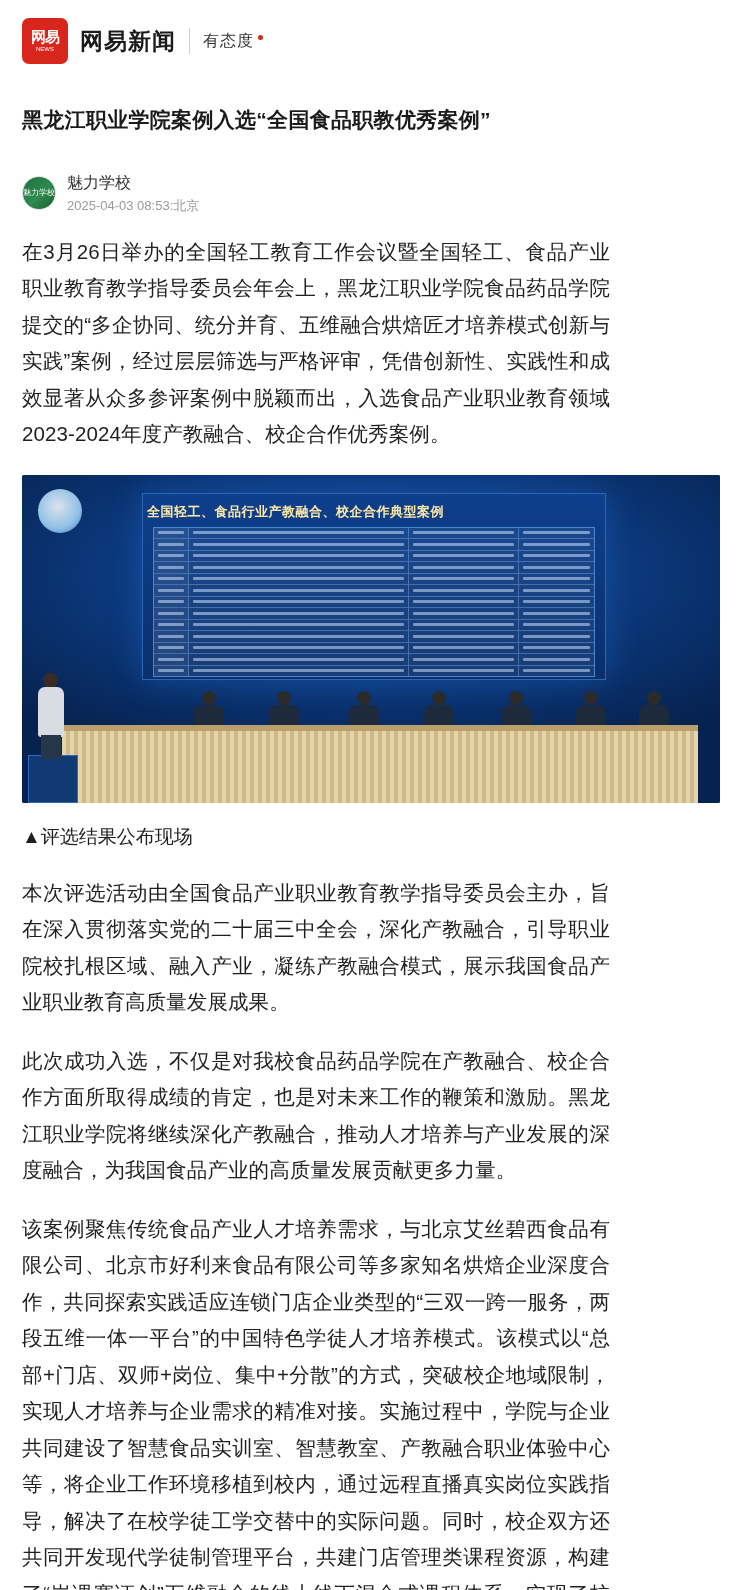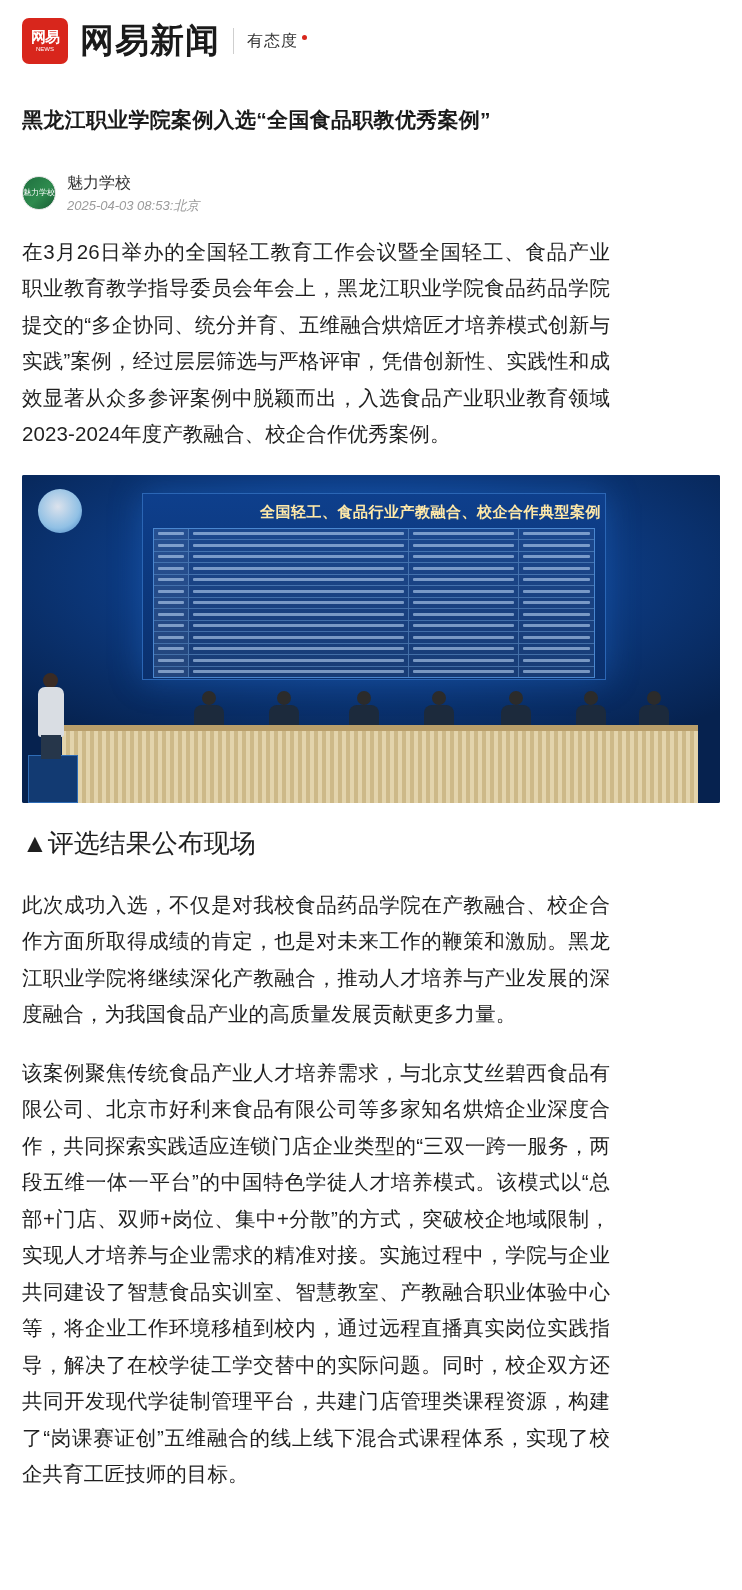--- a/index.html
+++ b/index.html
@@ -43,21 +43,21 @@
     letter-spacing: -1px;
     flex: none;
   }
   .brand-logo .logo-sub {
     font-size: 6px;
     font-weight: normal;
     letter-spacing: 0;
     margin-top: 1px;
   }
   .brand-name {
-    font-size: 34px;
+    font-size: 23px;
     font-weight: bold;
     color: #1a1a1a;
     margin-left: 12px;
     letter-spacing: 1px;
   }
   .brand-divider {
     width: 1px;
     height: 26px;
     background: #cfcfcf;
     margin: 0 13px;
@@ -120,21 +120,20 @@
   .byline-author {
     font-size: 16px;
     color: #333;
     line-height: 1.45;
   }
   .byline-meta {
     font-size: 13px;
     color: #9a9a9a;
     line-height: 1.5;
     margin-top: 2px;
-    font-style: italic;
   }
 
   
   .article-body {
     padding: 12px 28px 28px 22px;
   }
   .para {
     font-size: 20.5px;
     line-height: 1.78;
     color: #1f1f1f;
@@ -150,21 +149,21 @@
   .figure-img {
     width: 698px;
     height: 328px;
     display: block;
     border-radius: 2px;
     overflow: hidden;
     position: relative;
     background: #0b2f63;
   }
   .caption {
-    font-size: 26px;
+    font-size: 19px;
     line-height: 1.7;
     color: #1f1f1f;
     margin: 18px 0 22px 0;
   }
 
   
   .photo-bg {
     position: absolute;
     inset: 0;
     background:
@@ -175,23 +174,23 @@
     left: 120px;
     top: 18px;
     width: 462px;
     height: 185px;
     background: linear-gradient(180deg, #0e3f8c 0%, #0a306d 100%);
     border: 1px solid #2b66b5;
     box-shadow: 0 0 30px rgba(40,120,220,0.35);
   }
   .photo-screen-title {
     color: #ffe9a8;
-    font-size: 15px;
+    font-size: 13px;
     font-weight: bold;
-    text-align: right;
+    text-align: left;
     padding: 9px 4px 6px 4px;
     letter-spacing: 0.5px;
     white-space: nowrap;
     overflow: hidden;
   }
   .photo-table {
     margin: 0 10px;
     border: 1px solid #4a87d0;
     background: rgba(255,255,255,0.06);
   }
@@ -553,17 +552,18 @@
         <div class="photo-podium"></div>
         <div class="speaker">
             <span class="head"></span>
             <span class="body"></span>
             <span class="legs"></span>
           </div>
       </div>
       <div class="caption">▲评选结果公布现场</div>
     </div>
 
+    <p class="para">本次评选活动由全国食品产业职业教育教学指导委员会主办，旨在深入贯彻落实党的二十届三中全会，深化产教融合，引导职业院校扎根区域、融入产业，凝练产教融合模式，展示我国食品产业职业教育高质量发展成果。</p>
     <p class="para">此次成功入选，不仅是对我校食品药品学院在产教融合、校企合作方面所取得成绩的肯定，也是对未来工作的鞭策和激励。黑龙江职业学院将继续深化产教融合，推动人才培养与产业发展的深度融合，为我国食品产业的高质量发展贡献更多力量。</p>
     <p class="para">该案例聚焦传统食品产业人才培养需求，与北京艾丝碧西食品有限公司、北京市好利来食品有限公司等多家知名烘焙企业深度合作，共同探索实践适应连锁门店企业类型的“三双一跨一服务，两段五维一体一平台”的中国特色学徒人才培养模式。该模式以“总部+门店、双师+岗位、集中+分散”的方式，突破校企地域限制，实现人才培养与企业需求的精准对接。实施过程中，学院与企业共同建设了智慧食品实训室、智慧教室、产教融合职业体验中心等，将企业工作环境移植到校内，通过远程直播真实岗位实践指导，解决了在校学徒工学交替中的实际问题。同时，校企双方还共同开发现代学徒制管理平台，共建门店管理类课程资源，构建了“岗课赛证创”五维融合的线上线下混合式课程体系，实现了校企共育工匠技师的目标。</p>
 
   </div>
 </div>
 
 </body></html>

